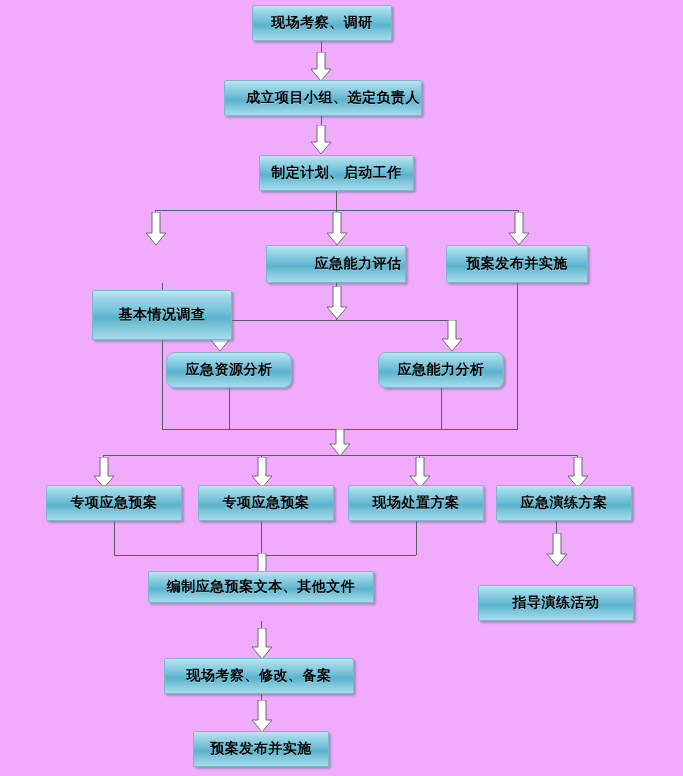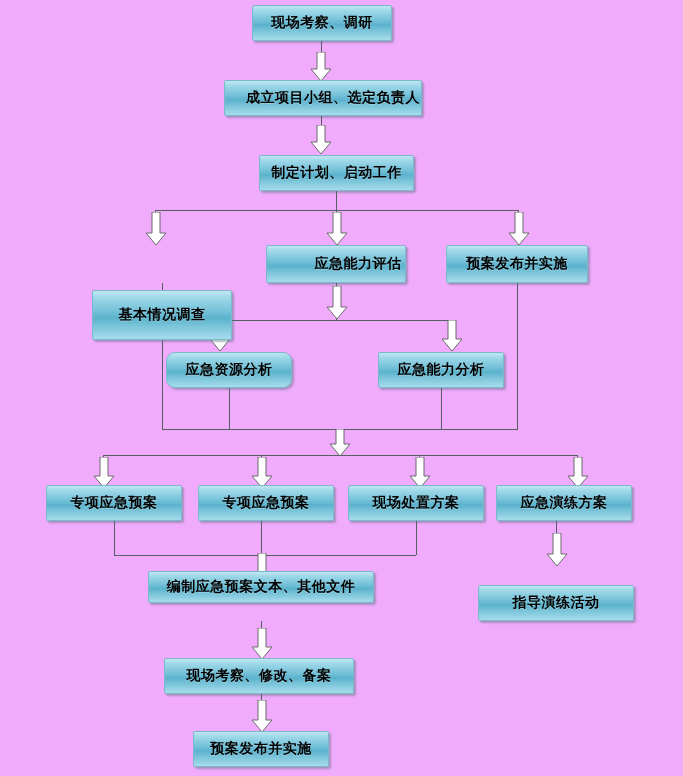--- a/index.html
+++ b/index.html
@@ -217,21 +217,21 @@
   </div>
 
   <div class="node" style="left:446px; top:245px; width:142px; height:38px;">
     <span>预案发布并实施</span>
   </div>
 
   <div class="node" style="left:166px; top:352px; width:126px; height:36px;border-radius:9px;">
     <span>应急资源分析</span>
   </div>
 
-  <div class="node" style="left:378px; top:352px; width:126px; height:36px;">
+  <div class="node" style="left:378px; top:352px; width:126px; height:36px;border-radius:8px;">
     <span>应急能力分析</span>
   </div>
 
   <div class="node" style="left:46px; top:485px; width:136px; height:36px;">
     <span>专项应急预案</span>
   </div>
 
   <div class="node" style="left:198px; top:485px; width:136px; height:36px;">
     <span>专项应急预案</span>
   </div>

